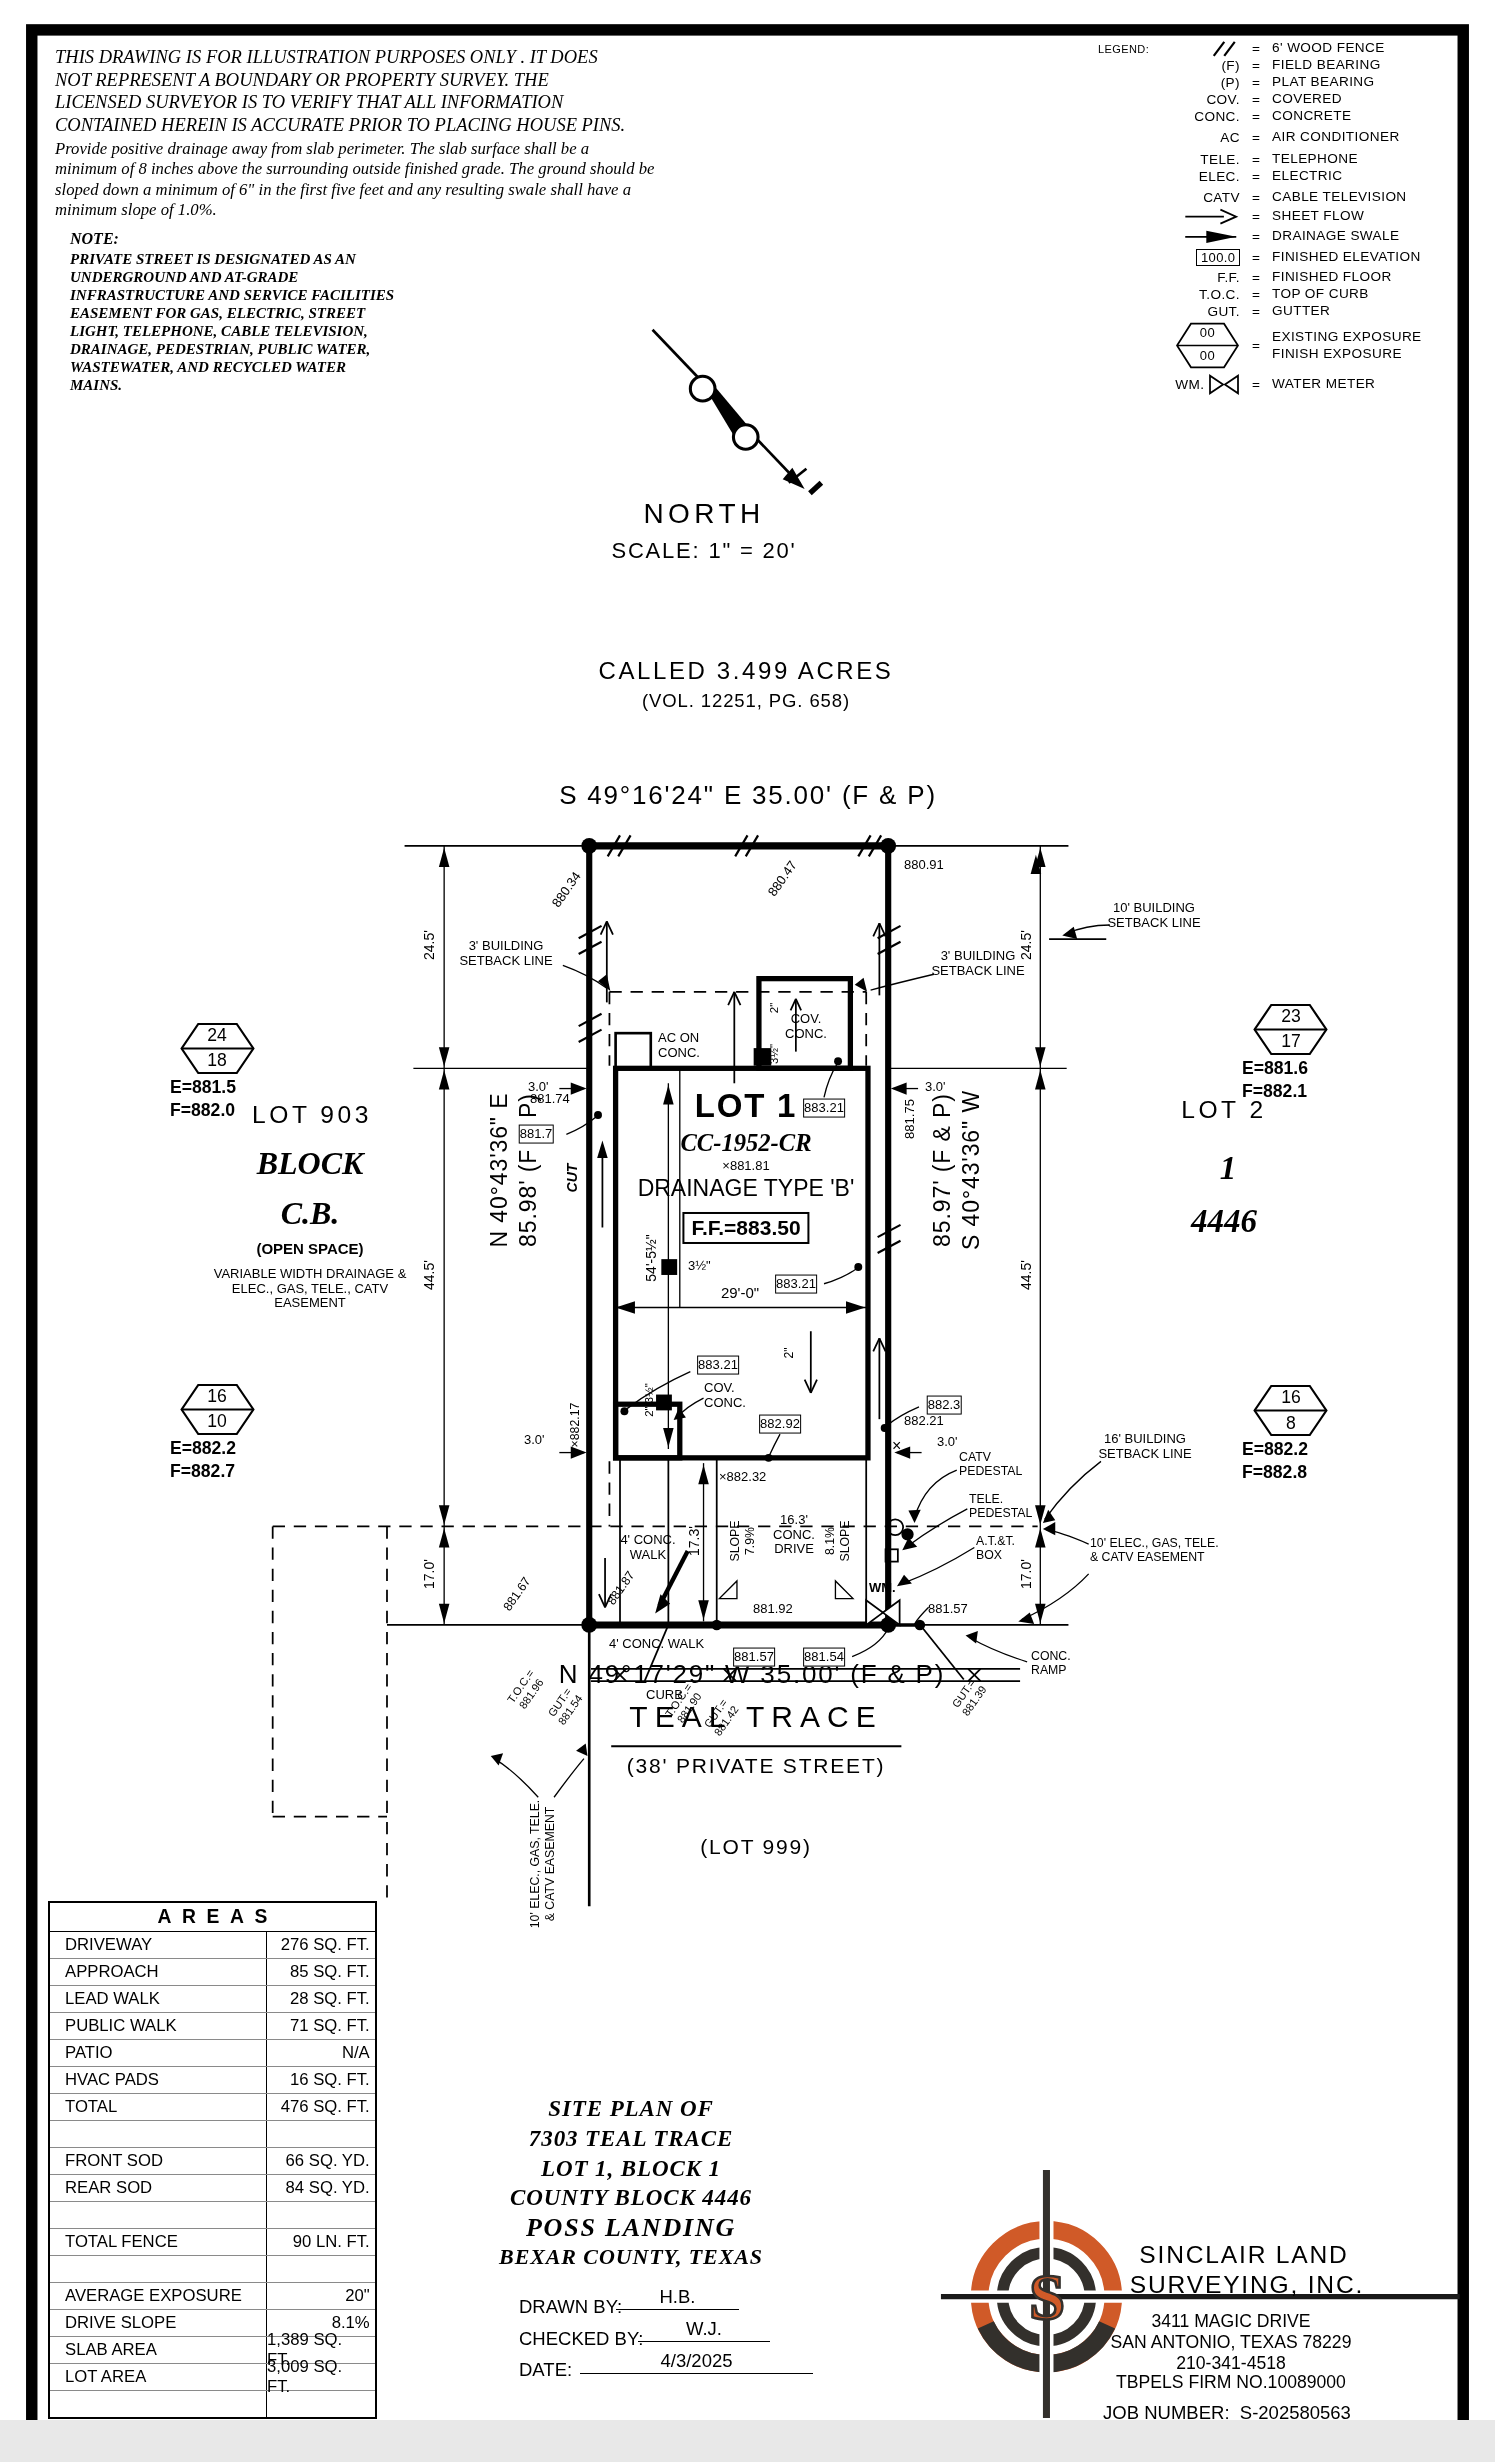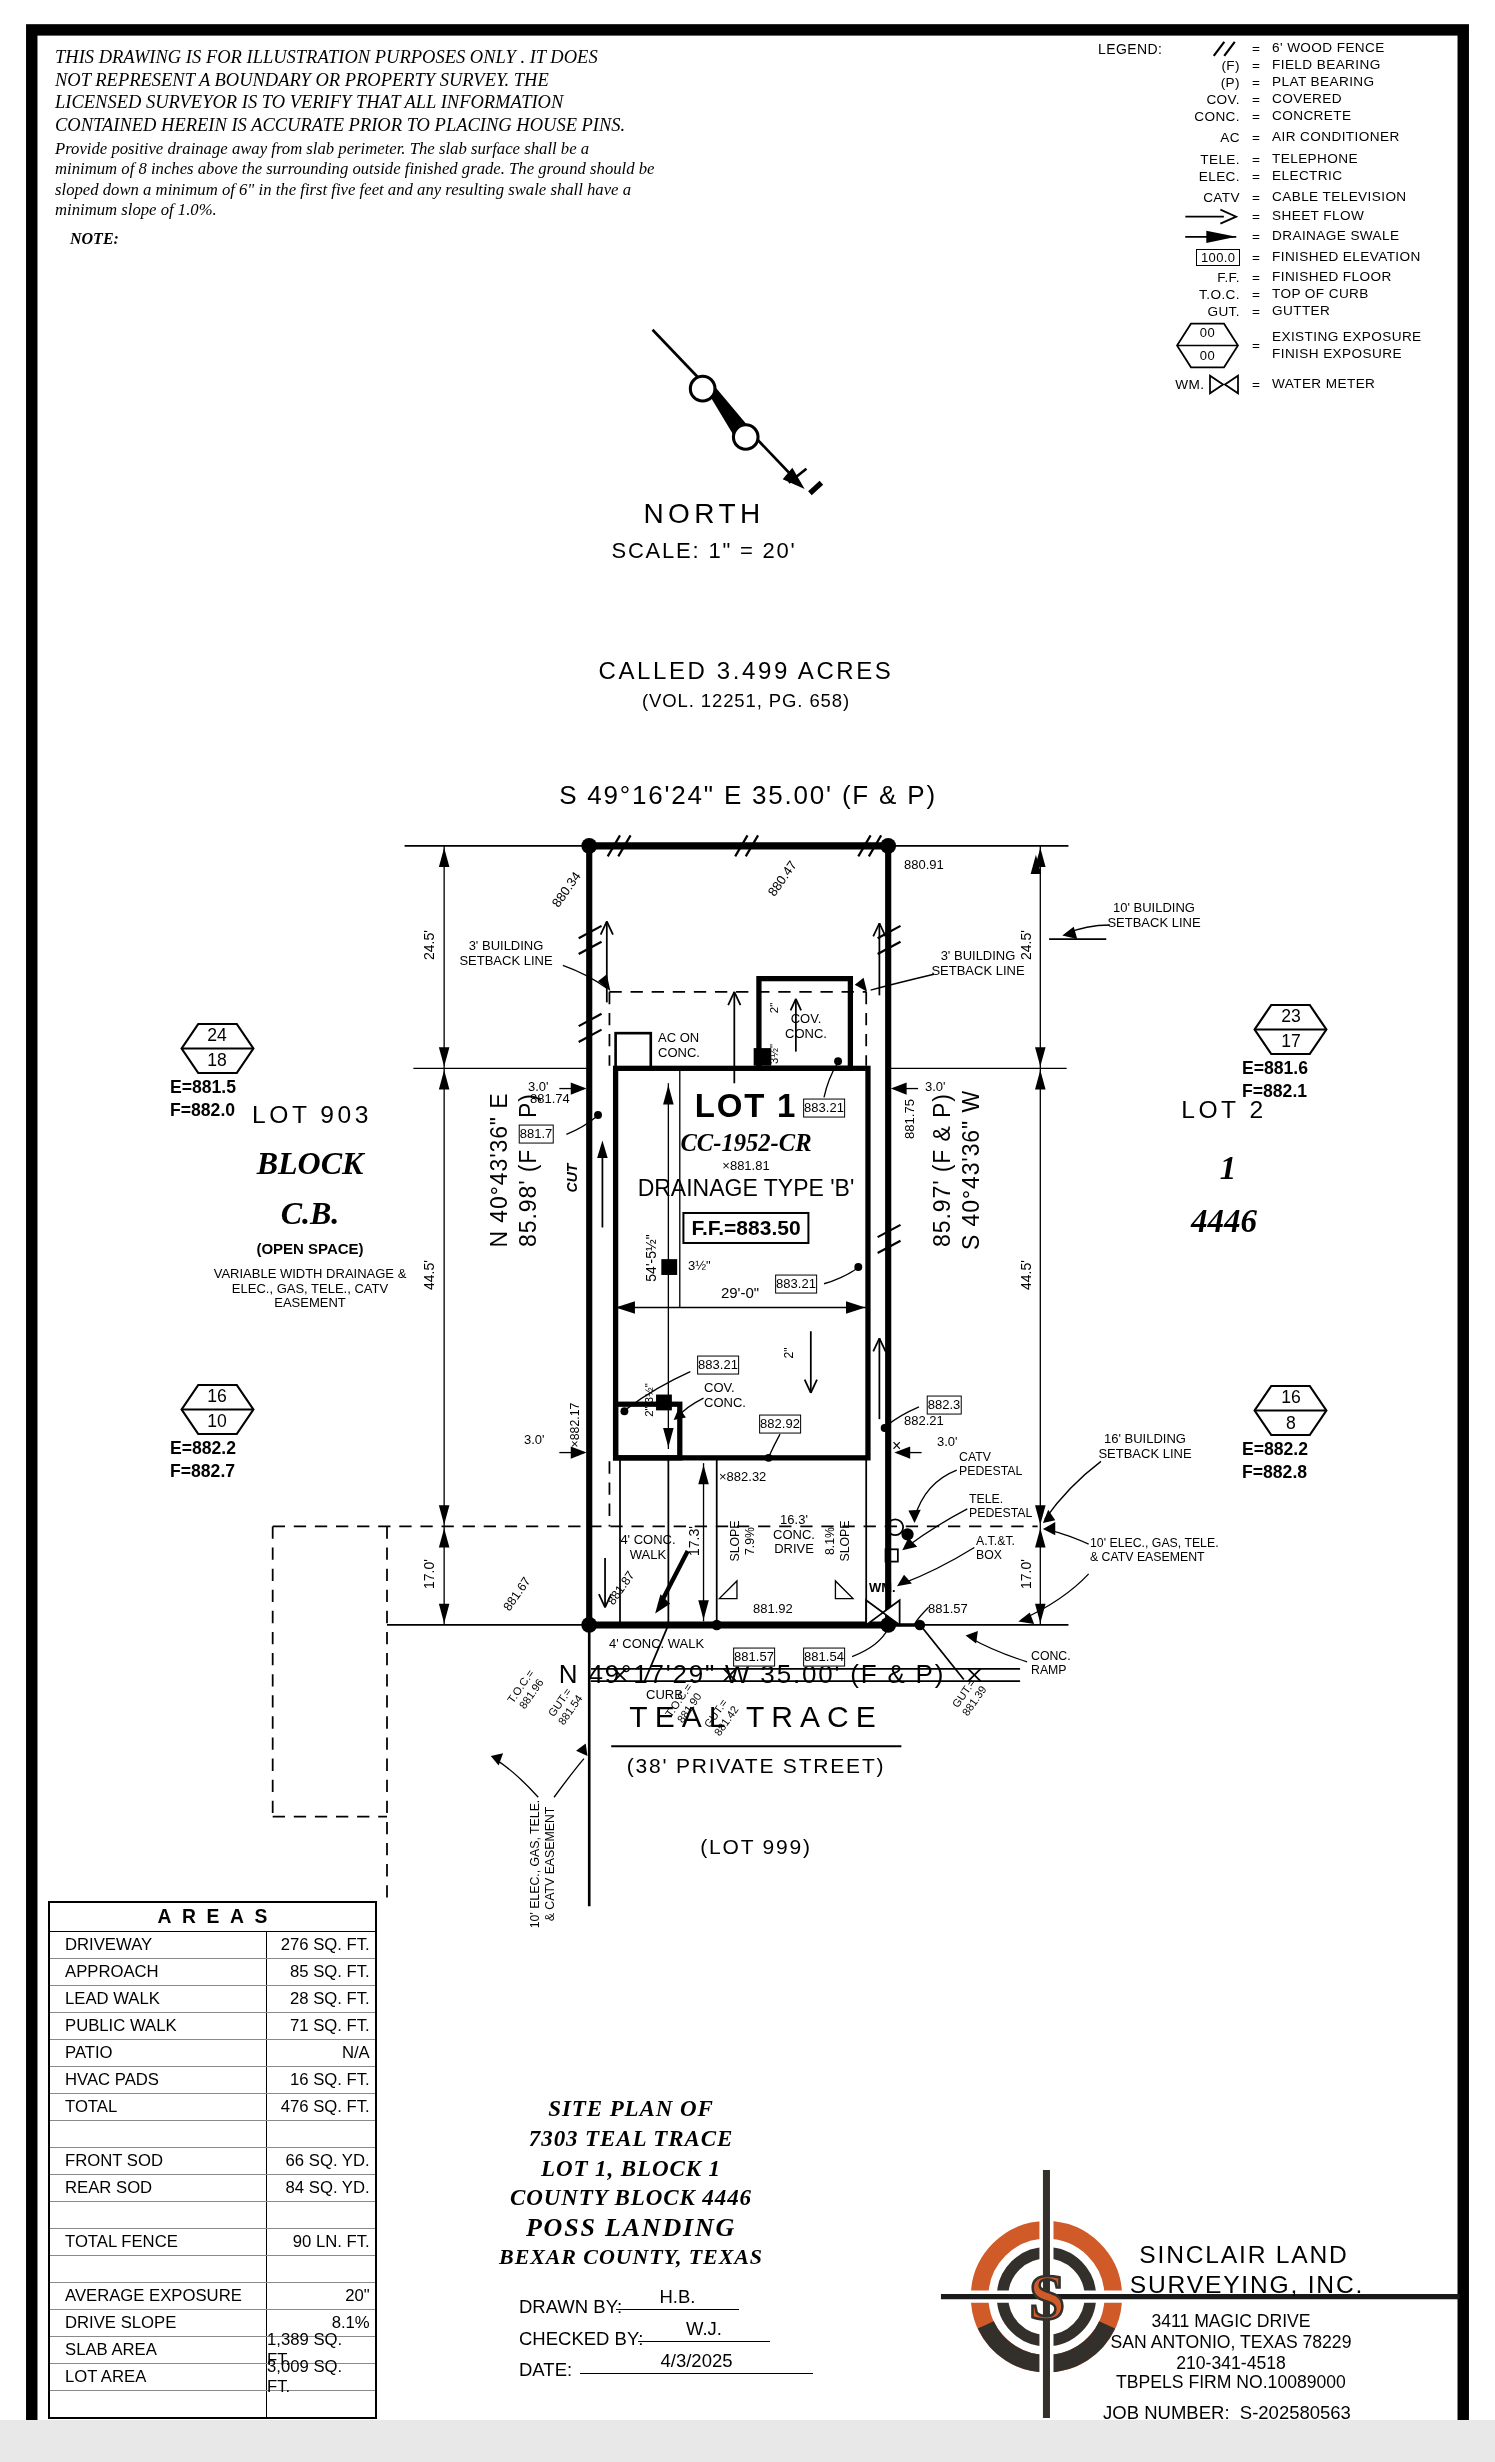--- a/index.html
+++ b/index.html
@@ -22,21 +22,21 @@
   .s25{font-size:22px}.s26{font-size:23px}.s27{font-size:24px}.s28{font-size:24.6px}
   .s30{font-size:26px}.s32{font-size:28px}.s34{font-size:30px}.s36{font-size:32px}.s38{font-size:33px}
   .ls1{letter-spacing:0.9px}.ls2{letter-spacing:1.8px}.ls3{letter-spacing:2.6px}.ls4{letter-spacing:3.5px}
   .ls5{letter-spacing:4.4px}.ls8{letter-spacing:7px}
   
   #legend{position:absolute;left:1098px;top:40px;width:373px;}
   .lrow{display:flex;align-items:center;height:17px;}
   .lsym{width:142px;display:flex;justify-content:flex-end;align-items:center;font-size:13.6px;letter-spacing:0.4px;}
   .leq{width:32px;text-align:center;font-size:13.6px;}
   .ldesc{flex:1;font-size:13.6px;letter-spacing:0.4px;white-space:pre;line-height:1.25;}
-  .llegend{margin-right:auto;font-size:14px;letter-spacing:0.4px;}
+  .llegend{margin-right:auto;font-size:11px;letter-spacing:0.4px;}
   .lbox{border:1.8px solid #000;padding:0 3.5px;font-size:13px;}
   
   #areas{position:absolute;left:48px;top:1901px;width:325px;border:2.6px solid #000;background:#fff;}
   #areas-title{height:28px;border-bottom:1.8px solid #000;display:flex;align-items:center;justify-content:center;
                font-size:19.3px;font-weight:bold;letter-spacing:10.6px;padding-left:10.6px;}
   .arow{display:flex;height:26px;border-top:0.9px solid #8a8a8a;}
   .arow:first-child{border-top:none;}
   .acell{font-size:16.7px;display:flex;align-items:center;}
   .al{width:201px;padding-left:15px;}
   .av{flex:1;border-left:1.8px solid #000;justify-content:flex-end;padding-right:5.3px;}
@@ -276,20 +276,28 @@
 
 <div class="lbl serif it s21" style="left:55px;top:46px;line-height:1.22;">THIS DRAWING IS FOR ILLUSTRATION PURPOSES ONLY . IT DOES
 NOT REPRESENT A BOUNDARY OR PROPERTY SURVEY. THE
 LICENSED SURVEYOR IS TO VERIFY THAT ALL INFORMATION
 CONTAINED HEREIN IS ACCURATE PRIOR TO PLACING HOUSE PINS.</div>
 <div class="lbl serif it s19" style="left:55px;top:139px;line-height:1.22;">Provide positive drainage away from slab perimeter. The slab surface shall be a
 minimum of 8 inches above the surrounding outside finished grade. The ground should be
 sloped down a minimum of 6" in the first five feet and any resulting swale shall have a
 minimum slope of 1.0%.</div>
 <div class="lbl serif it b s18" style="left:70px;top:230px;">NOTE:</div>
+<div class="lbl serif it b s17" style="left:70px;top:250px;line-height:1.2;">PRIVATE STREET IS DESIGNATED AS AN
+UNDERGROUND AND AT-GRADE
+INFRASTRUCTURE AND SERVICE FACILITIES
+EASEMENT FOR GAS, ELECTRIC, STREET
+LIGHT, TELEPHONE, CABLE TELEVISION,
+DRAINAGE, PEDESTRIAN, PUBLIC WATER,
+WASTEWATER, AND RECYCLED WATER
+MAINS.</div>
 
 <div id="legend">
   <div class="lrow">
     <span class="lsym">
           <span class="llegend">LEGEND:</span>
       <svg width="35" height="17.6" viewBox="0 0 40 20">
             <line x1="10" y1="18" x2="22" y2="2" stroke="#000" stroke-width="2.5"></line>
             <line x1="22" y1="18" x2="34" y2="2" stroke="#000" stroke-width="2.5"></line>
           </svg>
     </span>

